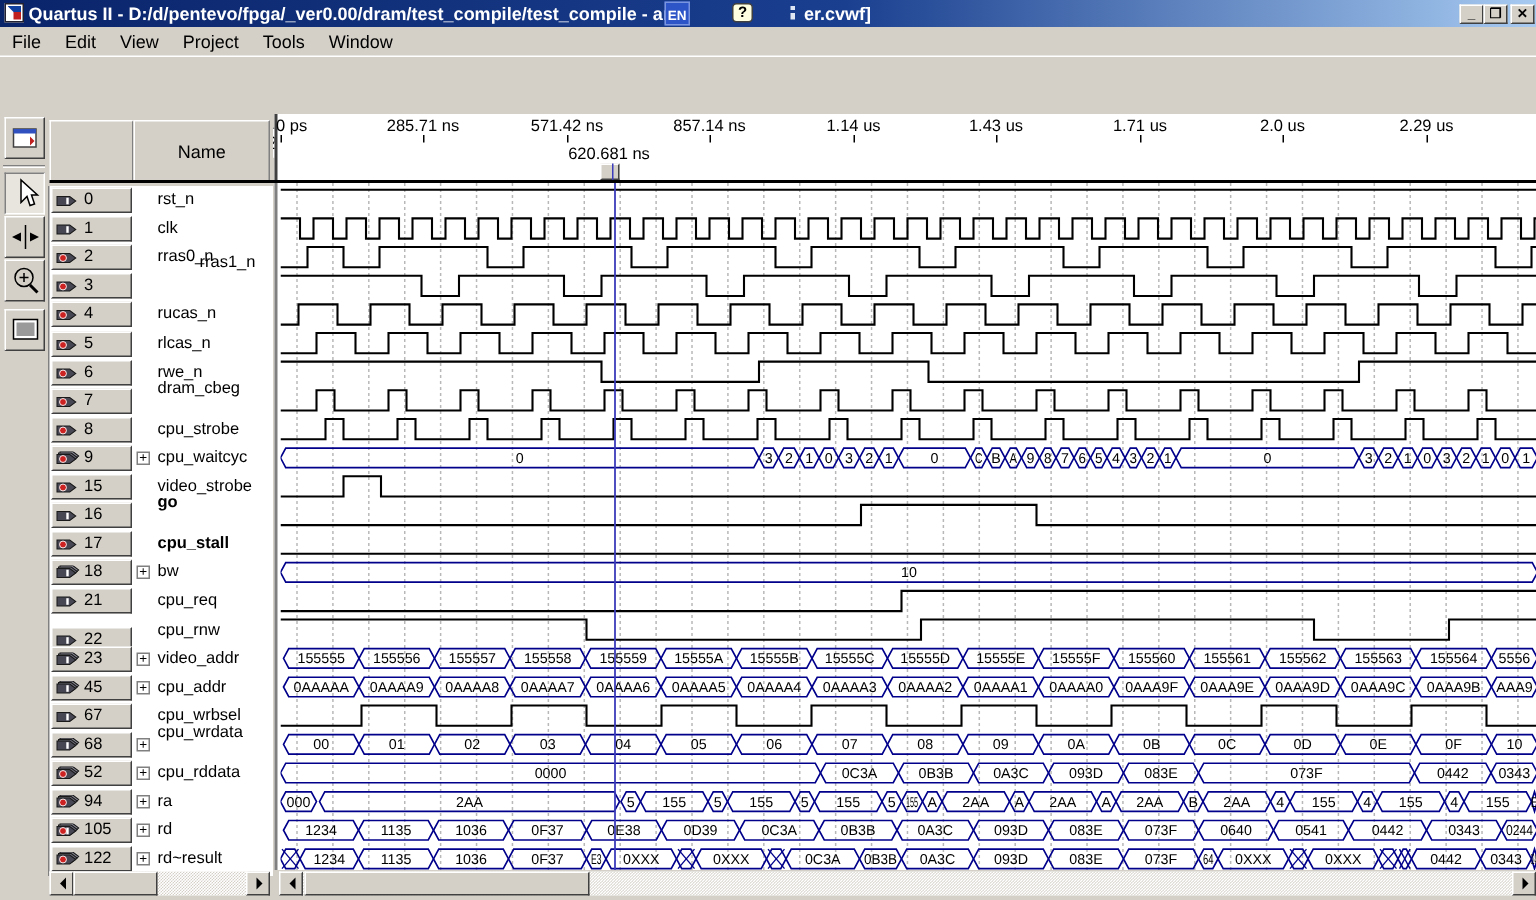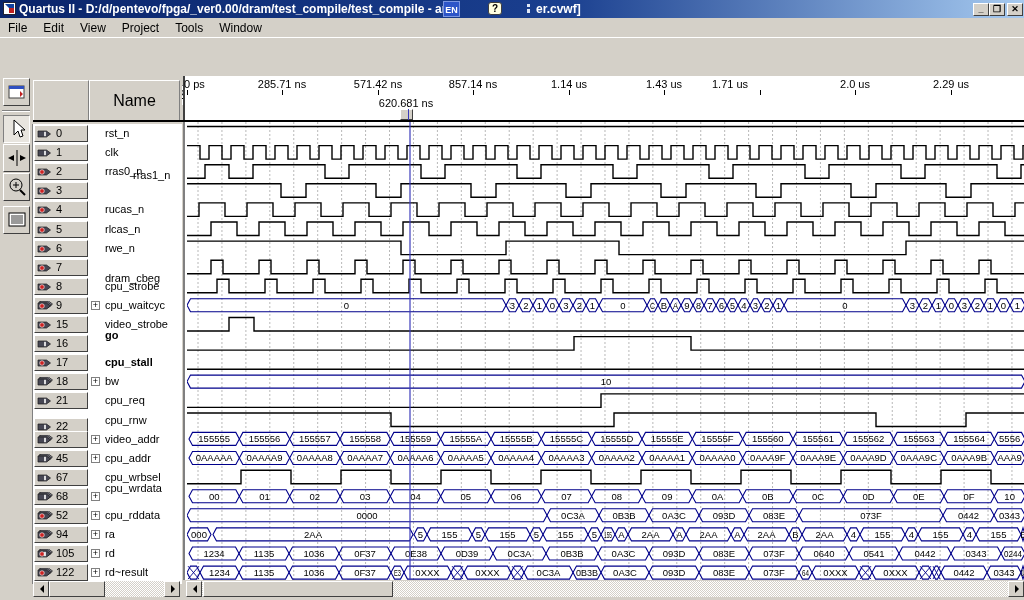--- a/index.html
+++ b/index.html
@@ -46,21 +46,21 @@
   .tool-btn{position:absolute;left:3px;width:27px;height:28px;background:#d4d0c8;
     border:1px solid;border-color:#fff #404040 #404040 #fff;
     text-align:center;color:#000;}
   .tool-btn.active{background:#e8e5df;border-color:#808080 #fff #fff #808080;}
   .tool-sep{position:absolute;left:2px;width:28px;height:2px;
     border-top:1px solid #808080;border-bottom:1px solid #fff;}
   
   #namepanel{left:32px;top:76px;width:150px;height:524px;background:#d4d0c8;}
   .hdr-cell{position:absolute;top:4px;height:42px;background:#d4d0c8;
     border:1px solid;border-color:#fff #808080 #808080 #fff;
-    font-size:16px;color:#000;text-align:center;line-height:40px;}
+    font-size:12px;color:#000;text-align:center;line-height:40px;}
   #namerows{position:absolute;left:0;top:48px;width:150px;height:460px;background:#fff;
     border-left:1px solid #808080;overflow:hidden;}
   .sig-handle{position:absolute;left:1px;width:54px;height:17px;background:#d4d0c8;
     border:1px solid;border-color:#fff #404040 #404040 #fff;font-size:11px;color:#000;}
   .sig-handle svg{position:absolute;left:2px;top:3px;}
   .sig-num{position:absolute;left:21px;top:1px;}
   .plusbox{position:absolute;left:58px;width:9px;height:9px;background:#fff;
     border:1px solid #808080;font-size:9px;line-height:7px;text-align:center;color:#000;}
   .sig-name{position:absolute;left:72px;font-size:11px;color:#000;white-space:nowrap;}
   
@@ -224,21 +224,21 @@
         <span class="sig-num">6</span>
       </div>
       <div class="sig-name" style="top: 117.6px;">rwe_n</div>
       <div class="sig-handle" style="top: 134.7px;">
         <svg width="16" height="11" viewBox="0 0 16 11">
           <path d="M1,2 h8.5 l4,3 -4,3 h-8.5 z" fill="#474754" stroke="#1a1a1a" stroke-width="0.7"></path>
           <circle cx="5" cy="5" r="2.3" fill="#c22" stroke="#fff" stroke-width="0.6"></circle>
         </svg>
         <span class="sig-num">7</span>
       </div>
-      <div class="sig-name" style="top: 148px;">dram_cbeg</div>
+      <div class="sig-name" style="top: 129px;">dram_cbeg</div>
       <div class="sig-handle" style="top: 153.8px;">
         <svg width="16" height="11" viewBox="0 0 16 11">
           <path d="M1,2 h8.5 l4,3 -4,3 h-8.5 z" fill="#474754" stroke="#1a1a1a" stroke-width="0.7"></path>
           <circle cx="5" cy="5" r="2.3" fill="#c22" stroke="#fff" stroke-width="0.6"></circle>
         </svg>
         <span class="sig-num">8</span>
       </div>
       <div class="sig-name" style="top: 155.8px;">cpu_strobe</div>
       <div class="sig-handle" style="top: 172.9px;">
         <svg width="16" height="11" viewBox="0 0 16 11">
@@ -407,21 +407,21 @@
       <div class="tick-label" style="left: 97px; transform: translateX(-50%);">285.71 ns</div>
       <div class="tick-mark" style="left: 97px;"></div>
       <div class="tick-label" style="left: 193px; transform: translateX(-50%);">571.42 ns</div>
       <div class="tick-mark" style="left: 193px;"></div>
       <div class="tick-label" style="left: 288px; transform: translateX(-50%);">857.14 ns</div>
       <div class="tick-mark" style="left: 288px;"></div>
       <div class="tick-label" style="left: 384px; transform: translateX(-50%);">1.14 us</div>
       <div class="tick-mark" style="left: 384px;"></div>
       <div class="tick-label" style="left: 479px; transform: translateX(-50%);">1.43 us</div>
       <div class="tick-mark" style="left: 479px;"></div>
-      <div class="tick-label" style="left: 545px; transform: translateX(-50%); text-align: right;">1.71 us</div>
+      <div class="tick-label" style="left: 575px; transform: translateX(-50%); text-align: right;">1.71 us</div>
       <div class="tick-mark" style="left: 575px;"></div>
       <div class="tick-label" style="left: 670px; transform: translateX(-50%);">2.0 us</div>
       <div class="tick-mark" style="left: 670px;"></div>
       <div class="tick-label" style="left: 766px; transform: translateX(-50%);">2.29 us</div>
       <div class="tick-mark" style="left: 766px;"></div>
     </div>
   <span id="marker-label" style="left: 221px; transform: translateX(-50%);">620.681 ns</span>
   <div id="marker-handle" style="left: 215px;"></div>
 </div>
 <div id="topline" class="abs"></div>

